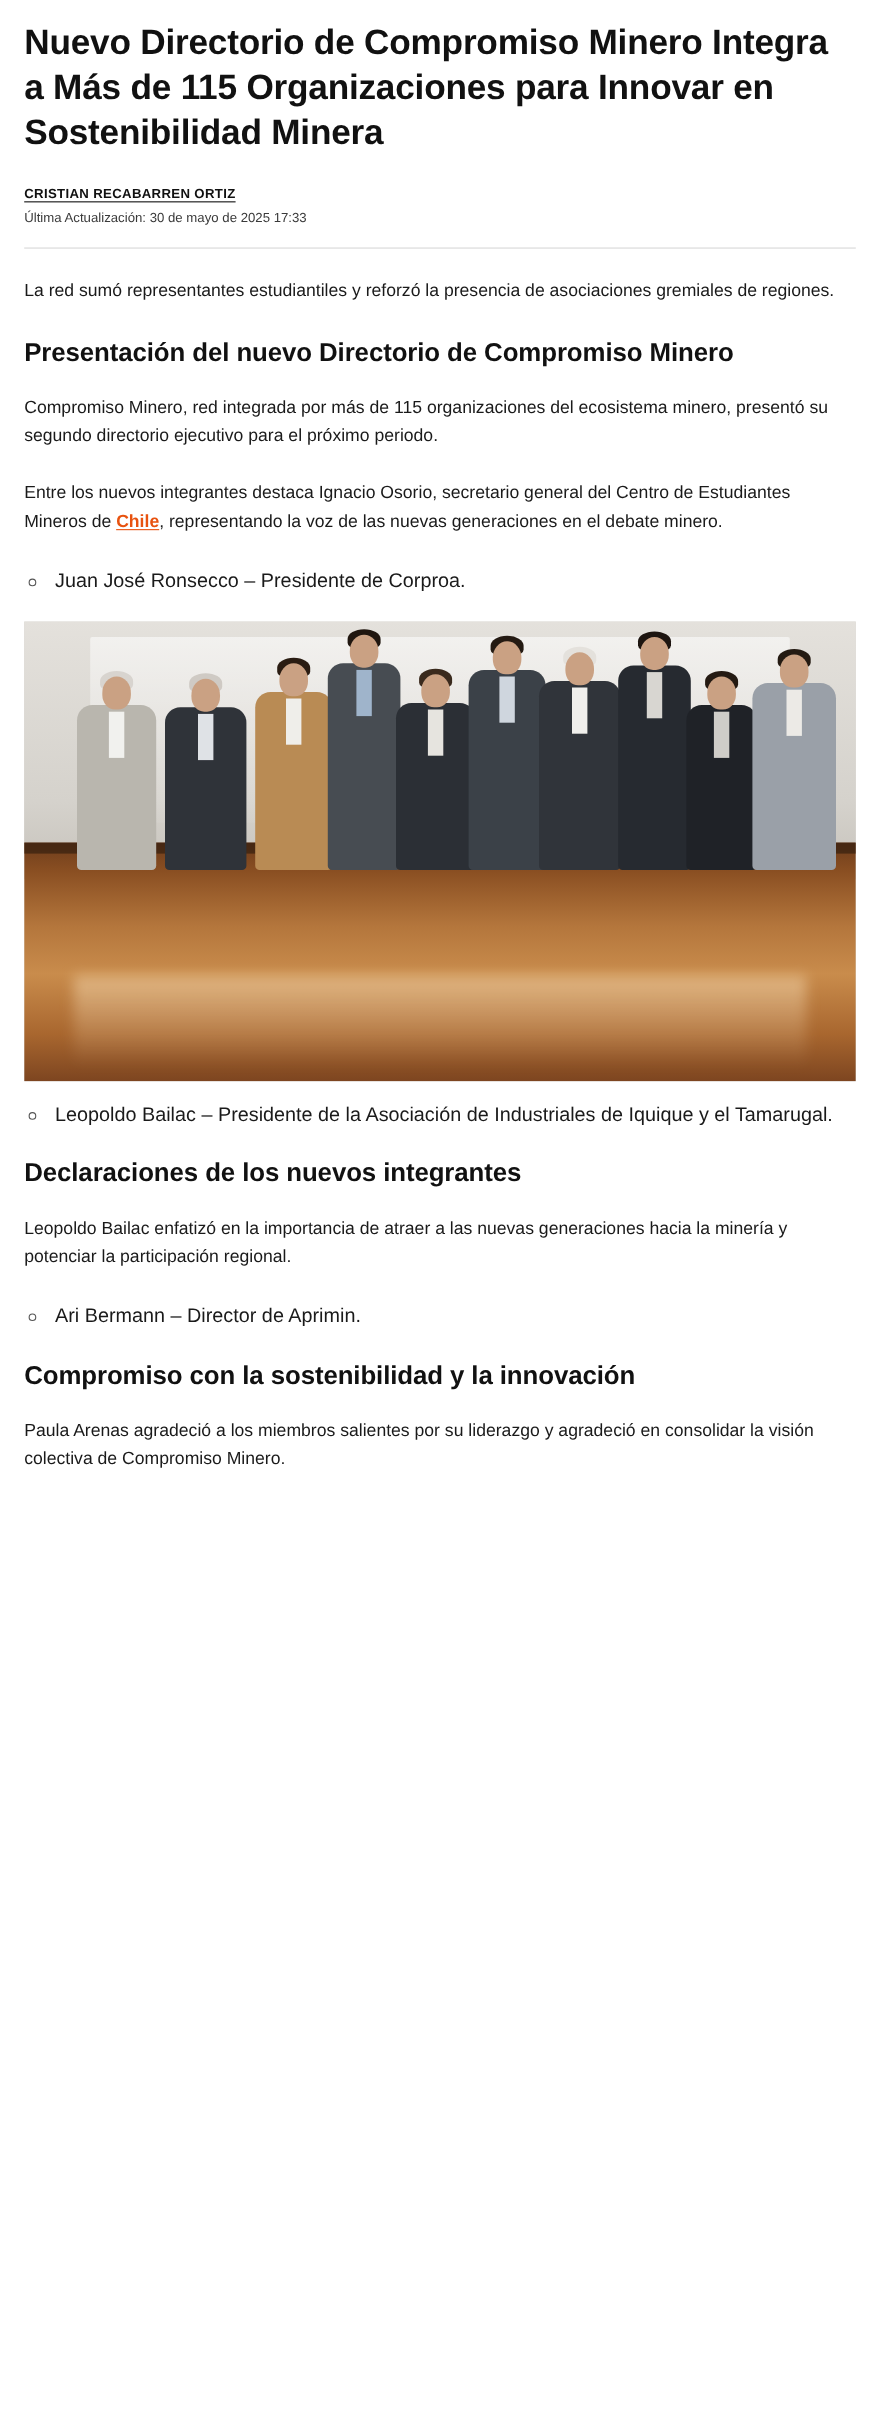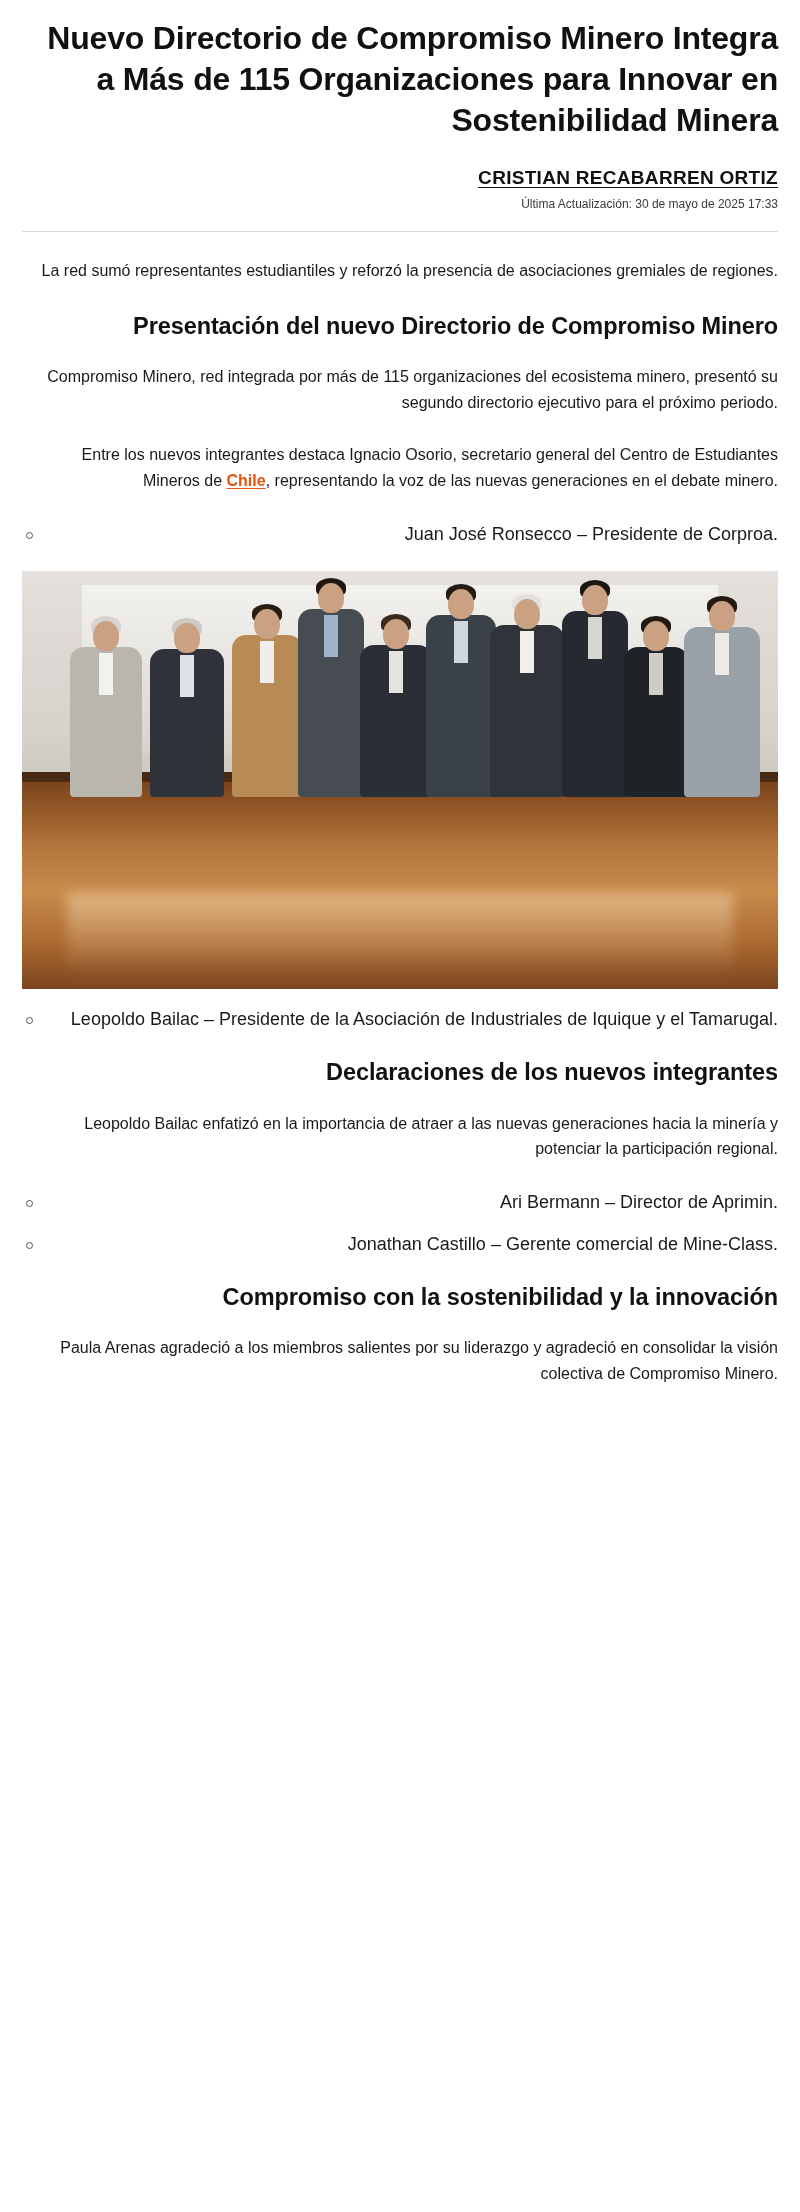--- a/index.html
+++ b/index.html
@@ -11,32 +11,31 @@
     width: 800px;
     min-height: 2212px;
     font-family: "Liberation Sans", sans-serif;
     color: #1a1a1a;
     -webkit-font-smoothing: antialiased;
   }
   .page {
     width: 800px;
     box-sizing: border-box;
     padding: 18px 22px 30px 22px;
-    text-align: right;
   }
   .article-title {
     font-size: 32px;
     line-height: 1.28;
     font-weight: 700;
     letter-spacing: -0.2px;
     margin: 0 0 26px 0;
     color: #111111;
   }
   .byline {
-    font-size: 19px;
+    font-size: 12px;
     font-weight: 700;
     letter-spacing: 0.3px;
     text-transform: uppercase;
     color: #111111;
     text-decoration: underline;
     text-underline-offset: 3px;
     display: inline-block;
     margin: 0 0 8px 0;
     cursor: pointer;
   }
@@ -279,21 +278,20 @@
   <ul class="bullet-list">
     <li>Leopoldo Bailac – Presidente de la Asociación de Industriales de Iquique y el Tamarugal.</li>
   </ul>
 
   <h2 class="section-heading">Declaraciones de los nuevos integrantes</h2>
 
   <p class="body-text">Leopoldo Bailac enfatizó en la importancia de atraer a las nuevas generaciones hacia la minería y potenciar la participación regional.</p>
 
   <ul class="bullet-list">
     <li>Ari Bermann – Director de Aprimin.</li>
-    <li>Jonathan Castillo – Gerente comercial de Mine-Class.</li>
   </ul>
 
   <h2 class="section-heading">Compromiso con la sostenibilidad y la innovación</h2>
 
 
   <p class="body-text">Paula Arenas agradeció a los miembros salientes por su liderazgo y agradeció en consolidar la visión colectiva de Compromiso Minero.</p>
 
 </div>
 
 </body></html>

